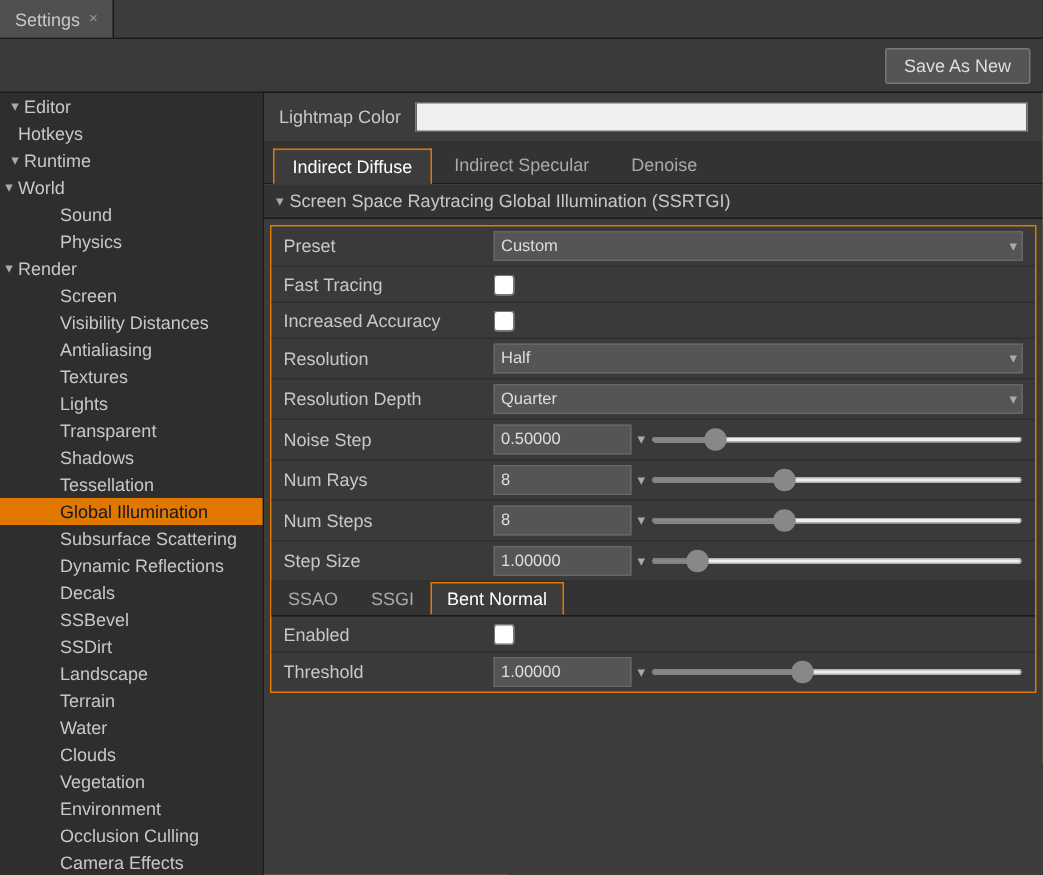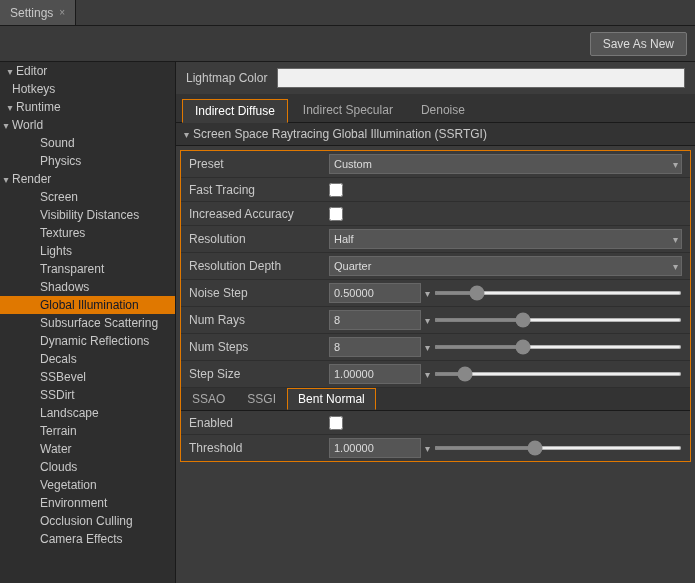--- a/index.html
+++ b/index.html
@@ -326,33 +326,41 @@
       <div class="tree-item indent-2">
         <span class="arrow"></span>
         <span class="label">Screen</span>
       </div>
       <div class="tree-item indent-2">
         <span class="arrow"></span>
         <span class="label">Visibility Distances</span>
       </div>
       <div class="tree-item indent-2">
         <span class="arrow"></span>
+        <span class="label">Antialiasing</span>
+      </div>
+      <div class="tree-item indent-2">
+        <span class="arrow"></span>
         <span class="label">Textures</span>
       </div>
       <div class="tree-item indent-2">
         <span class="arrow"></span>
         <span class="label">Lights</span>
       </div>
       <div class="tree-item indent-2">
         <span class="arrow"></span>
         <span class="label">Transparent</span>
       </div>
       <div class="tree-item indent-2">
         <span class="arrow"></span>
         <span class="label">Shadows</span>
+      </div>
+      <div class="tree-item indent-2">
+        <span class="arrow"></span>
+        <span class="label">Tessellation</span>
       </div>
       <div class="tree-item indent-2 active">
         <span class="arrow"></span>
         <span class="label">Global Illumination</span>
       </div>
       <div class="tree-item indent-2">
         <span class="arrow"></span>
         <span class="label">Subsurface Scattering</span>
       </div>
       <div class="tree-item indent-2">

